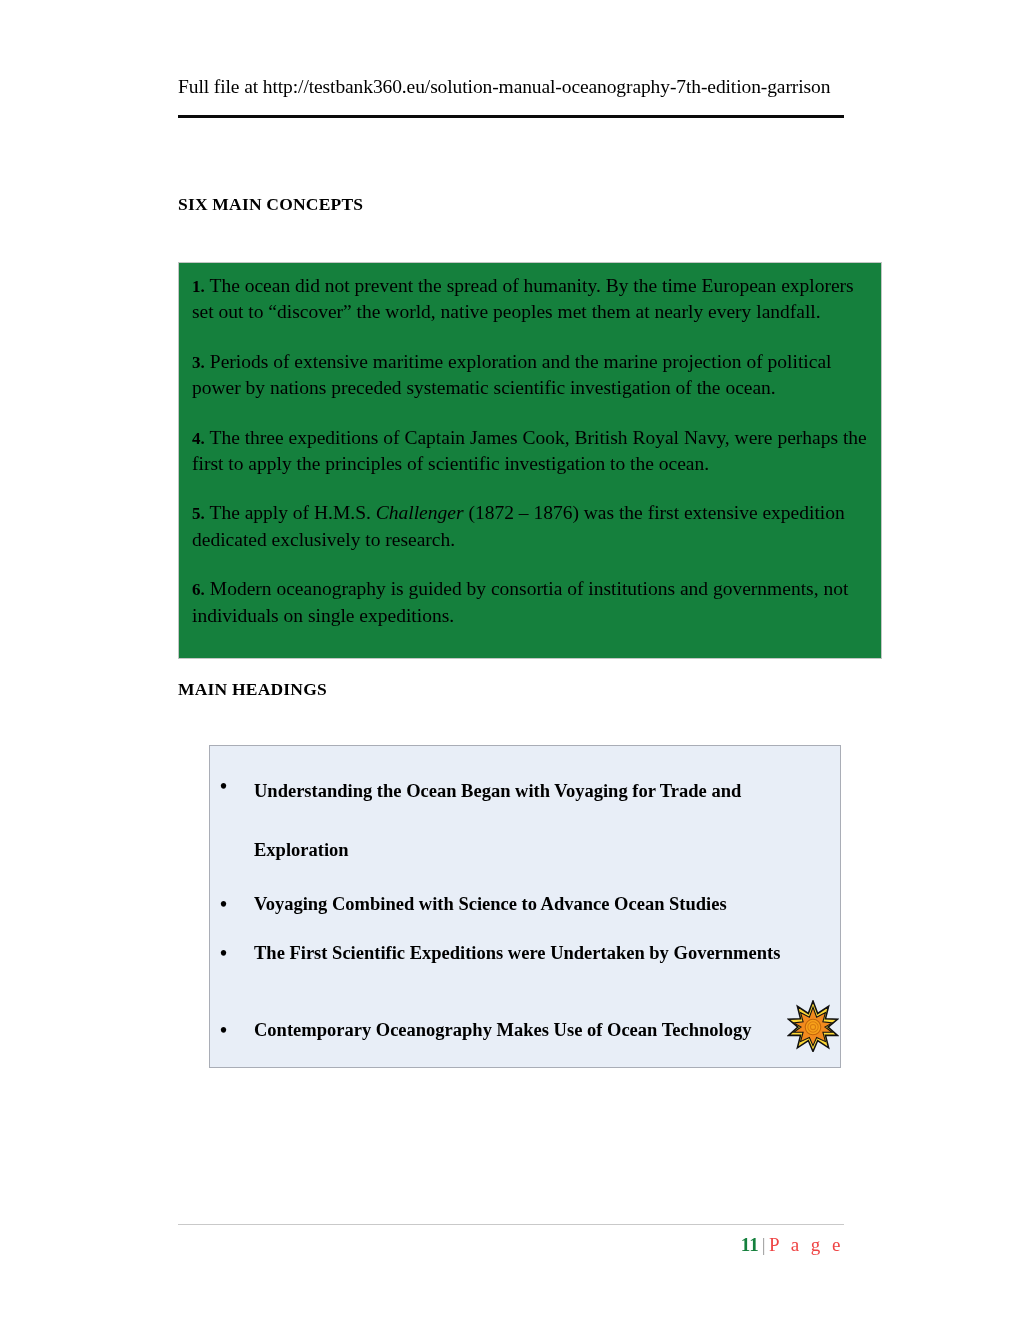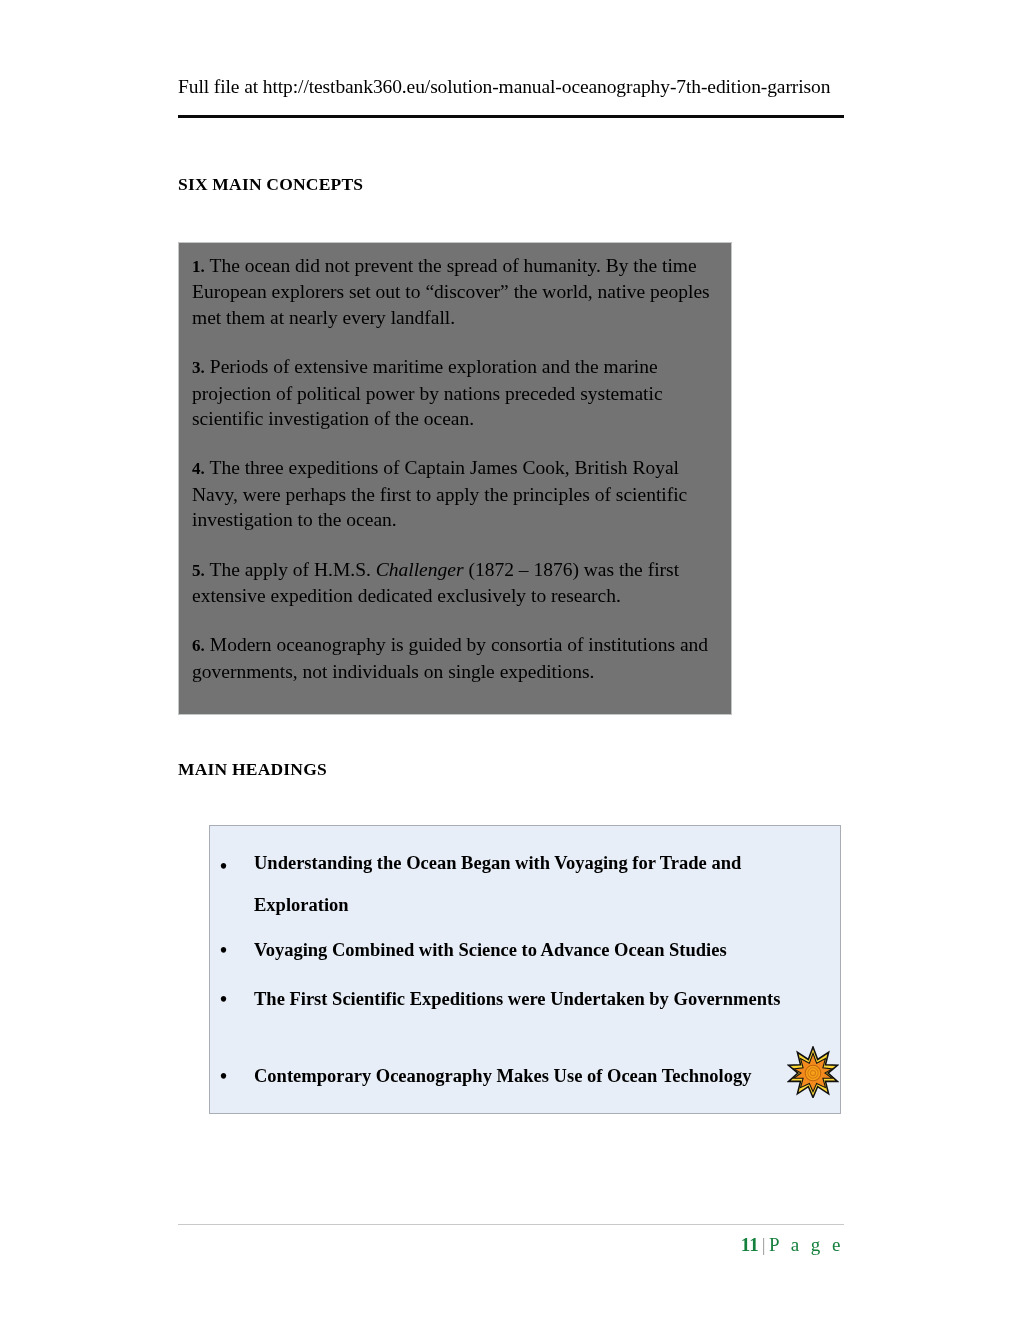--- a/index.html
+++ b/index.html
@@ -58,32 +58,32 @@
   }
 
   
   .section-heading {
     font-size: 17.5px;
     font-weight: bold;
     letter-spacing: 0.2px;
     color: #000;
   }
   .section-heading.six {
-    margin-top: 56px;
+    margin-top: 76px;
   }
   .section-heading.main {
-    margin-top: 44px;
+    margin-top: 20px;
   }
 
   
   .concepts-box {
     margin-top: 47px;
-    width: 554px;
+    width: 704px;
     box-sizing: border-box;
-    background: #737373;
+    background: #15803d;
     border: 1px solid #C2C6C4;
     padding: 10px 13px 14px 13px;
   }
   .concept {
     font-size: 19.5px;
     line-height: 25.4px;
     color: #000;
     margin: 0 0 24px 0;
   }
   .concept:last-child { margin-bottom: 16px; }
@@ -119,21 +119,21 @@
     width: 34px;
     text-align: left;
     font-size: 20px;
     line-height: 49px;
   }
   .heading-item .htext {
     flex: 1 1 auto;
   }
   .heading-item.tall { line-height: 49px; }
   .heading-item .htext.wrap2 {
-    line-height: 42px;
+    line-height: 59px;
   }
   .spacer-line { height: 28px; }
 
   .burst-icon {
     position: absolute;
     right: 1px;
     bottom: 15px;
     width: 52px;
     height: 52px;
     pointer-events: none;
@@ -161,21 +161,21 @@
   .footer-text .pagenum {
     color: #15803d;
     font-weight: bold;
     letter-spacing: 0;
   }
   .footer-text .sep {
     color: #9a9a9a;
     padding: 0 3px;
   }
   .footer-text .pword {
-    color: #15803d;
+    color: #ef4444;
     letter-spacing: 3.5px;
   }
 </style>
 </head>
 <body>
 
 <div class="page">
 
   <div class="content">
 

